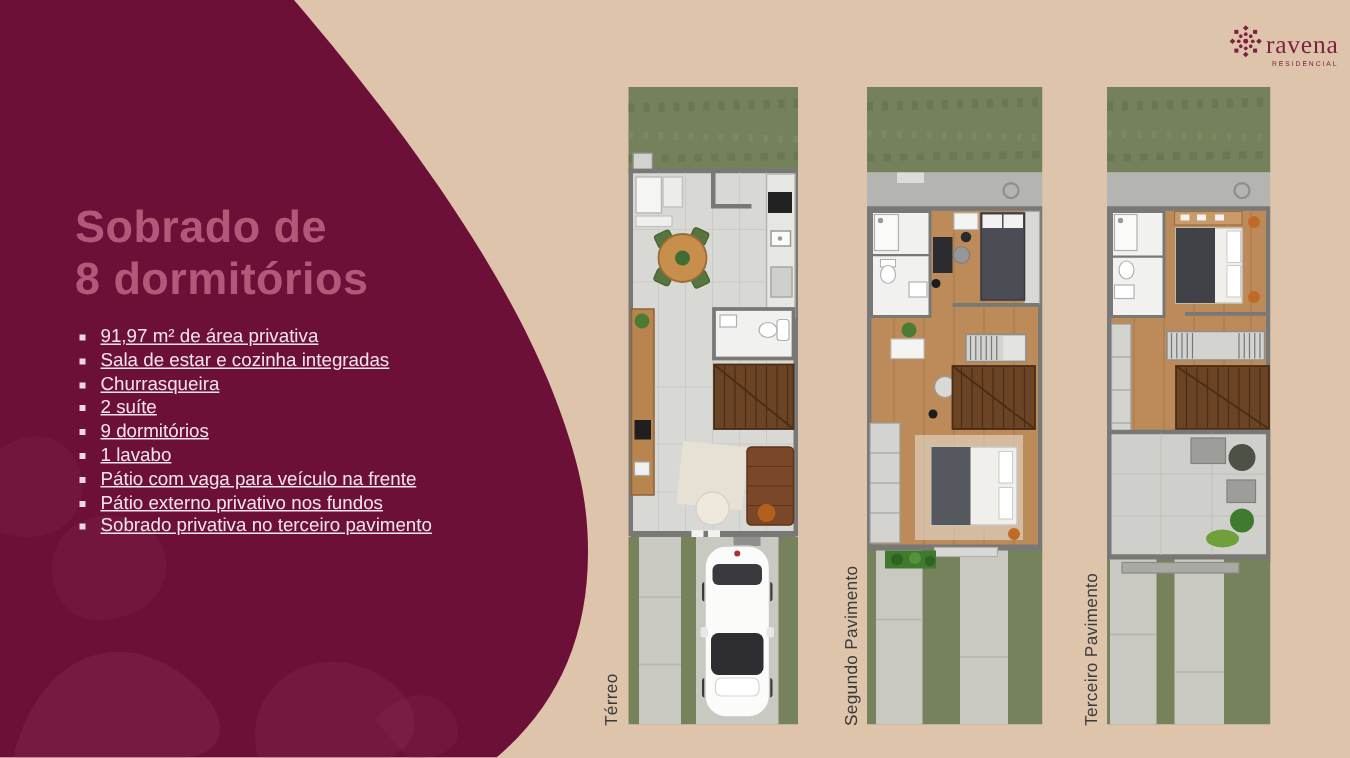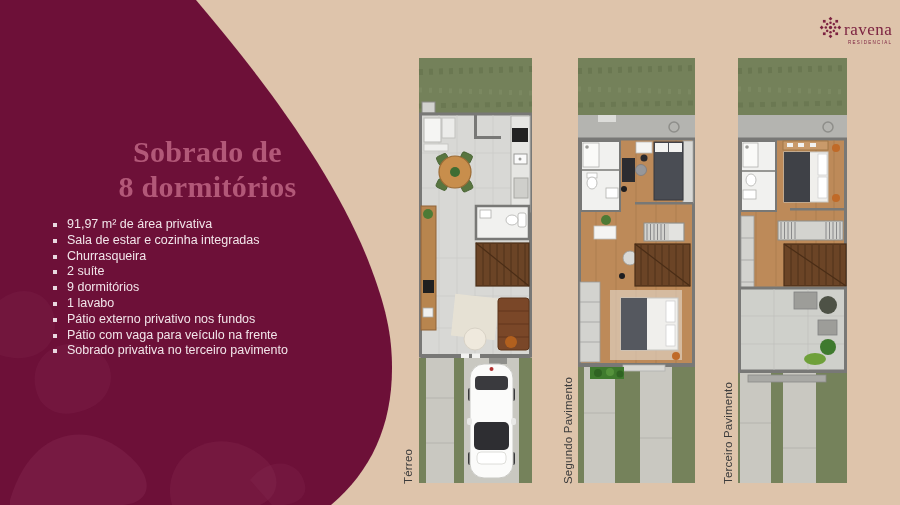--- a/index.html
+++ b/index.html
@@ -6,25 +6,25 @@
   body{
     width:900px;height:505px;position:relative;overflow:hidden;
     background:#dec4ab;
     font-family:"Liberation Sans",sans-serif;
   }
   .stage{position:absolute;inset:0;}
   .blob{position:absolute;left:0;top:0;width:420px;height:505px;}
   .panel-content{position:absolute;left:50px;top:134px;width:315px;}
   .title{
     margin:0 0 13px 0;
-    font-family:Liberation Serif, serif;
+    font-family:Liberation Sans, sans-serif;
     font-weight:bold;font-size:30px;line-height:35px;
-    color:#b25878;letter-spacing:.3px;text-align:center;
+    color:#b25878;letter-spacing:.3px;
   }
-  .features{list-style:none;margin:0;padding:0;font-size:12.5px;line-height:15.8px;color:#f2e5ea;}
+  .features{list-style:none;margin:0;padding:0;font-size:12.5px;line-height:15.8px;color:#f2e5ea;text-decoration:underline;}
   .features li{display:flex;align-items:flex-start;}
   .dot{width:4px;height:4px;background:#e9d8e0;margin:6px 10px 0 3px;flex:none;}
   .logo{position:absolute;left:817px;top:14px;display:flex;align-items:flex-start;}
   .logo svg{display:block;}
   .logo-text{margin-left:0;padding-top:7px;}
   .logo-word{
     font-family:"Liberation Serif",serif;font-size:17px;line-height:17px;
     color:#7c2240;letter-spacing:.5px;
   }
   .logo-sub{font-size:4.5px;letter-spacing:1.3px;color:#7c2240;margin-top:2px;text-align:right;}
@@ -82,25 +82,25 @@
       <li>
           <span class="dot"></span>
           <span>9 dormitórios</span>
         </li>
       <li>
           <span class="dot"></span>
           <span>1 lavabo</span>
         </li>
       <li>
           <span class="dot"></span>
+          <span>Pátio com vaga para veículo na frente</span>
+        </li>
+      <li>
+          <span class="dot"></span>
           <span>Pátio externo privativo nos fundos</span>
-        </li>
-      <li>
-          <span class="dot"></span>
-          <span>Pátio com vaga para veículo na frente</span>
         </li>
       <li>
           <span class="dot"></span>
           <span>Sobrado privativa no terceiro pavimento</span>
         </li>
     </ul>
   </div>
 
   <div class="logo">
     <svg width="27" height="27" viewBox="0 0 26 26" aria-hidden="true">

